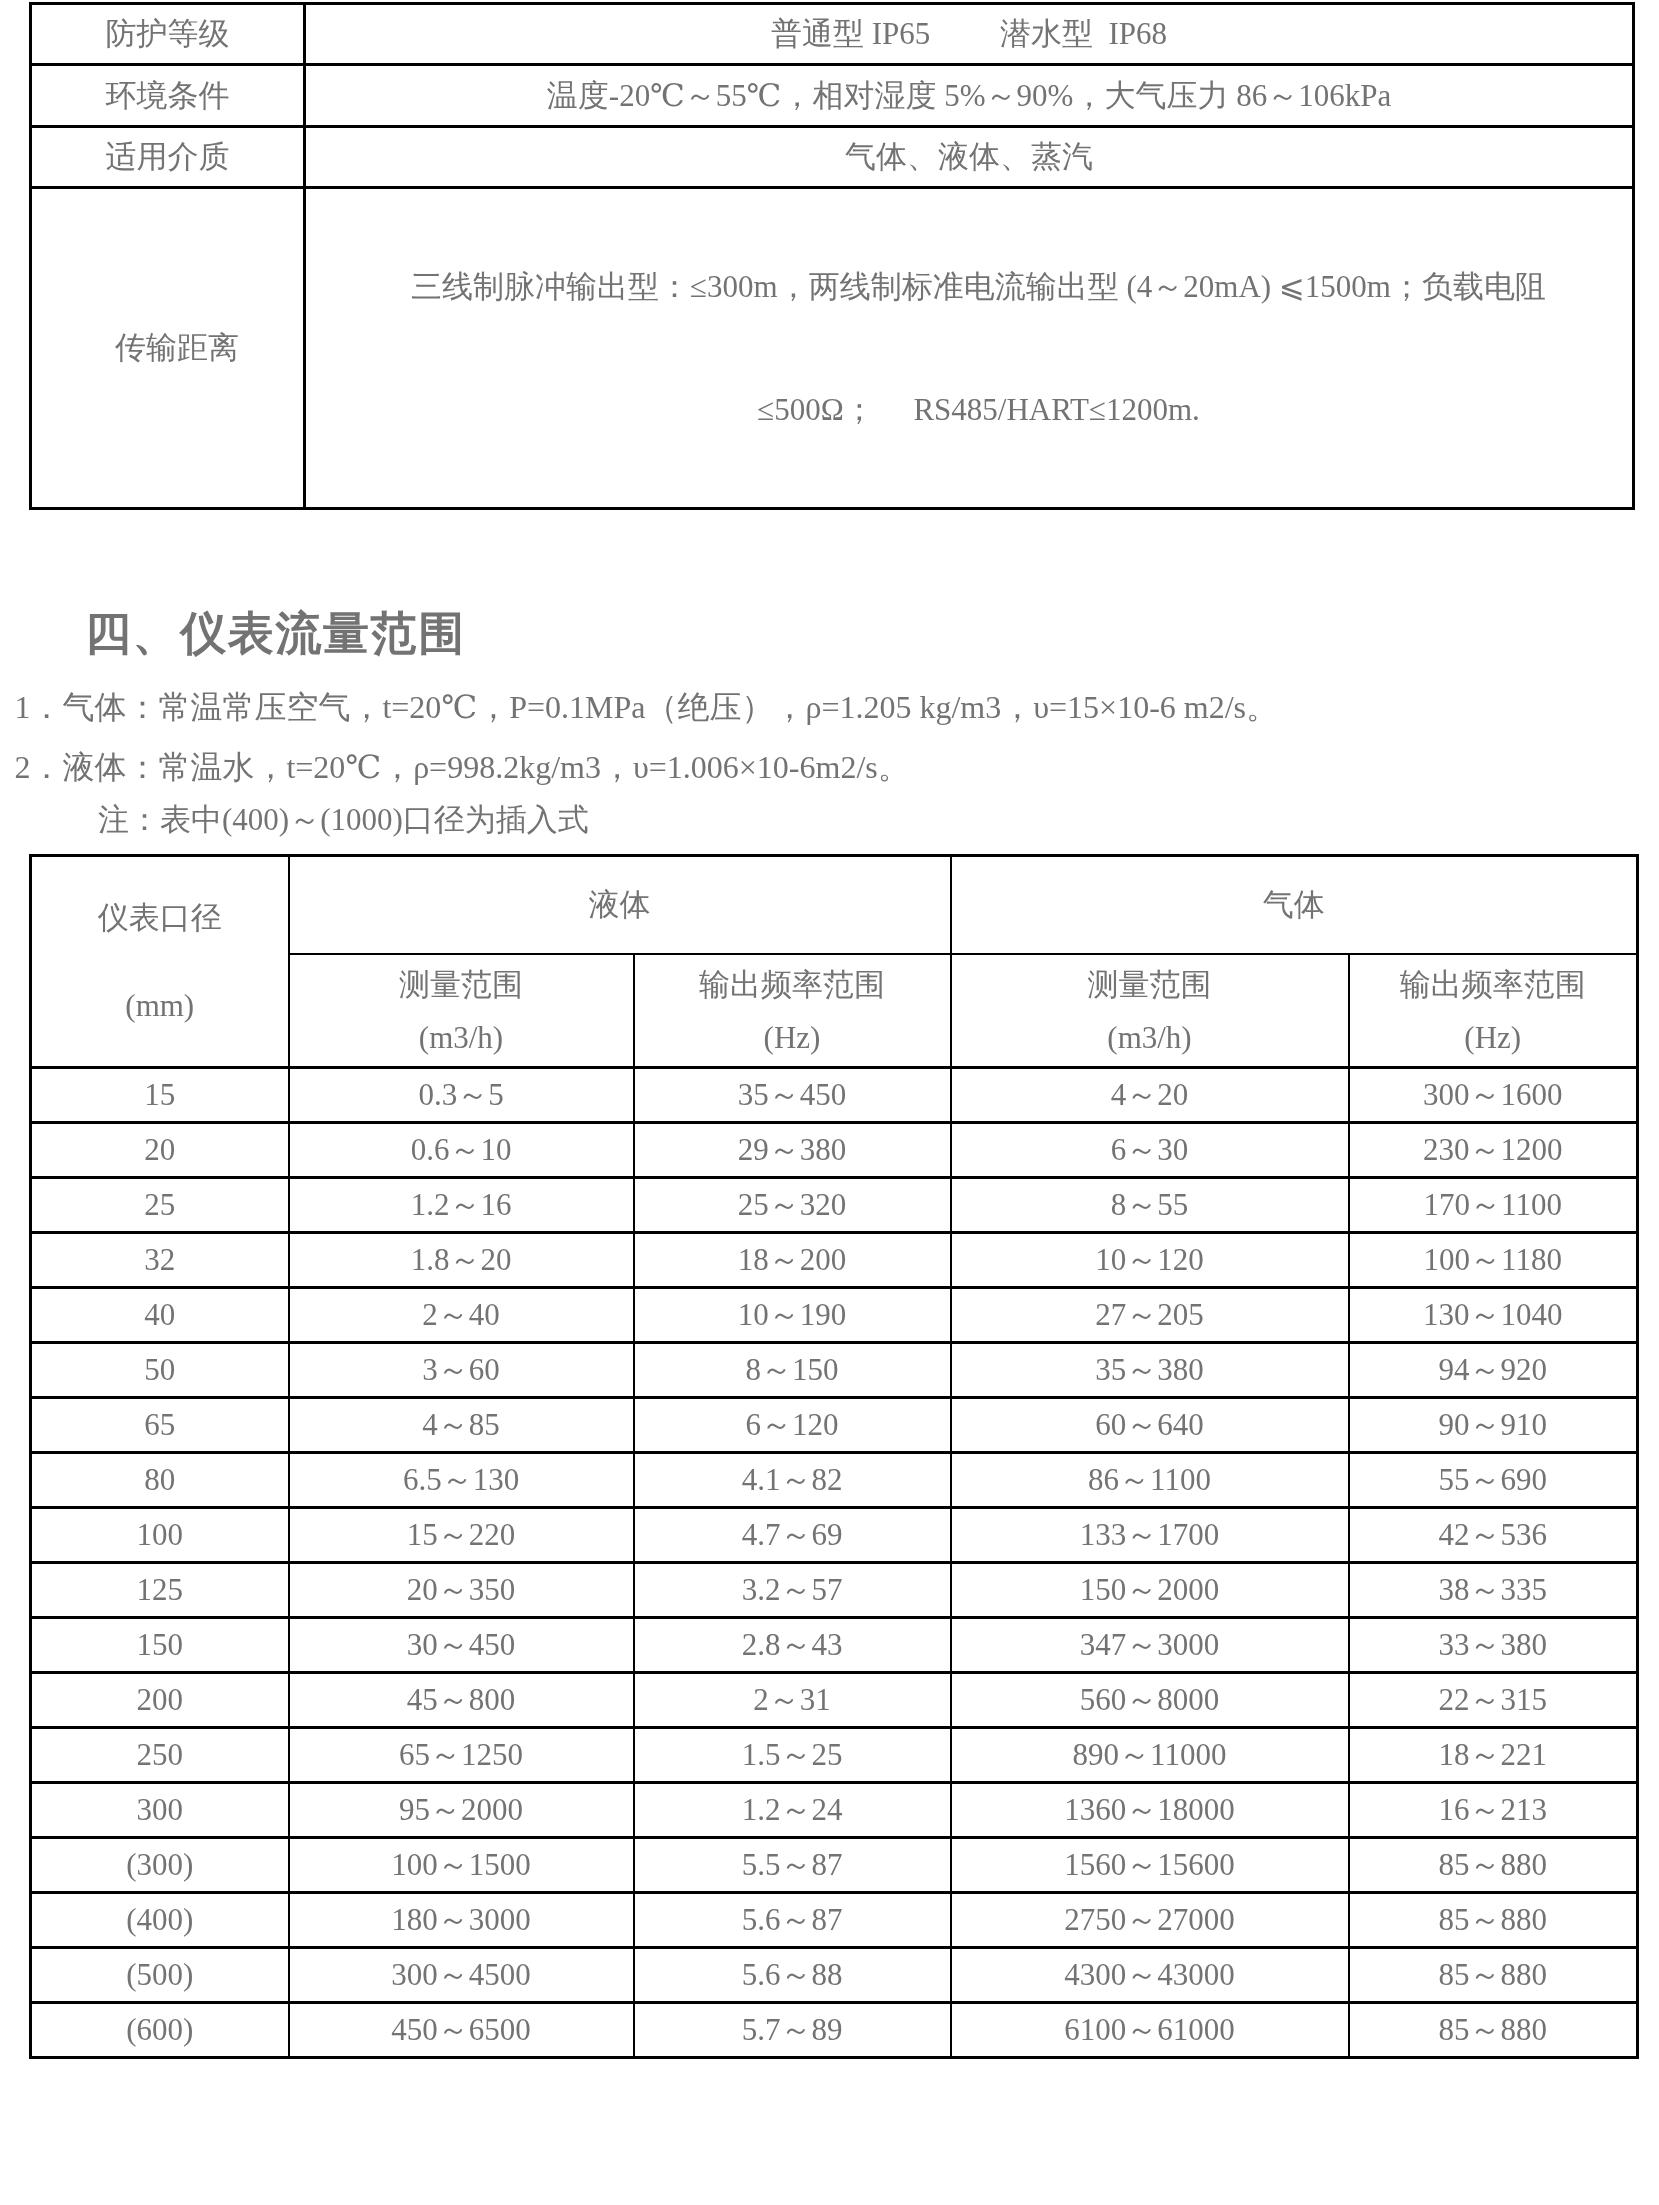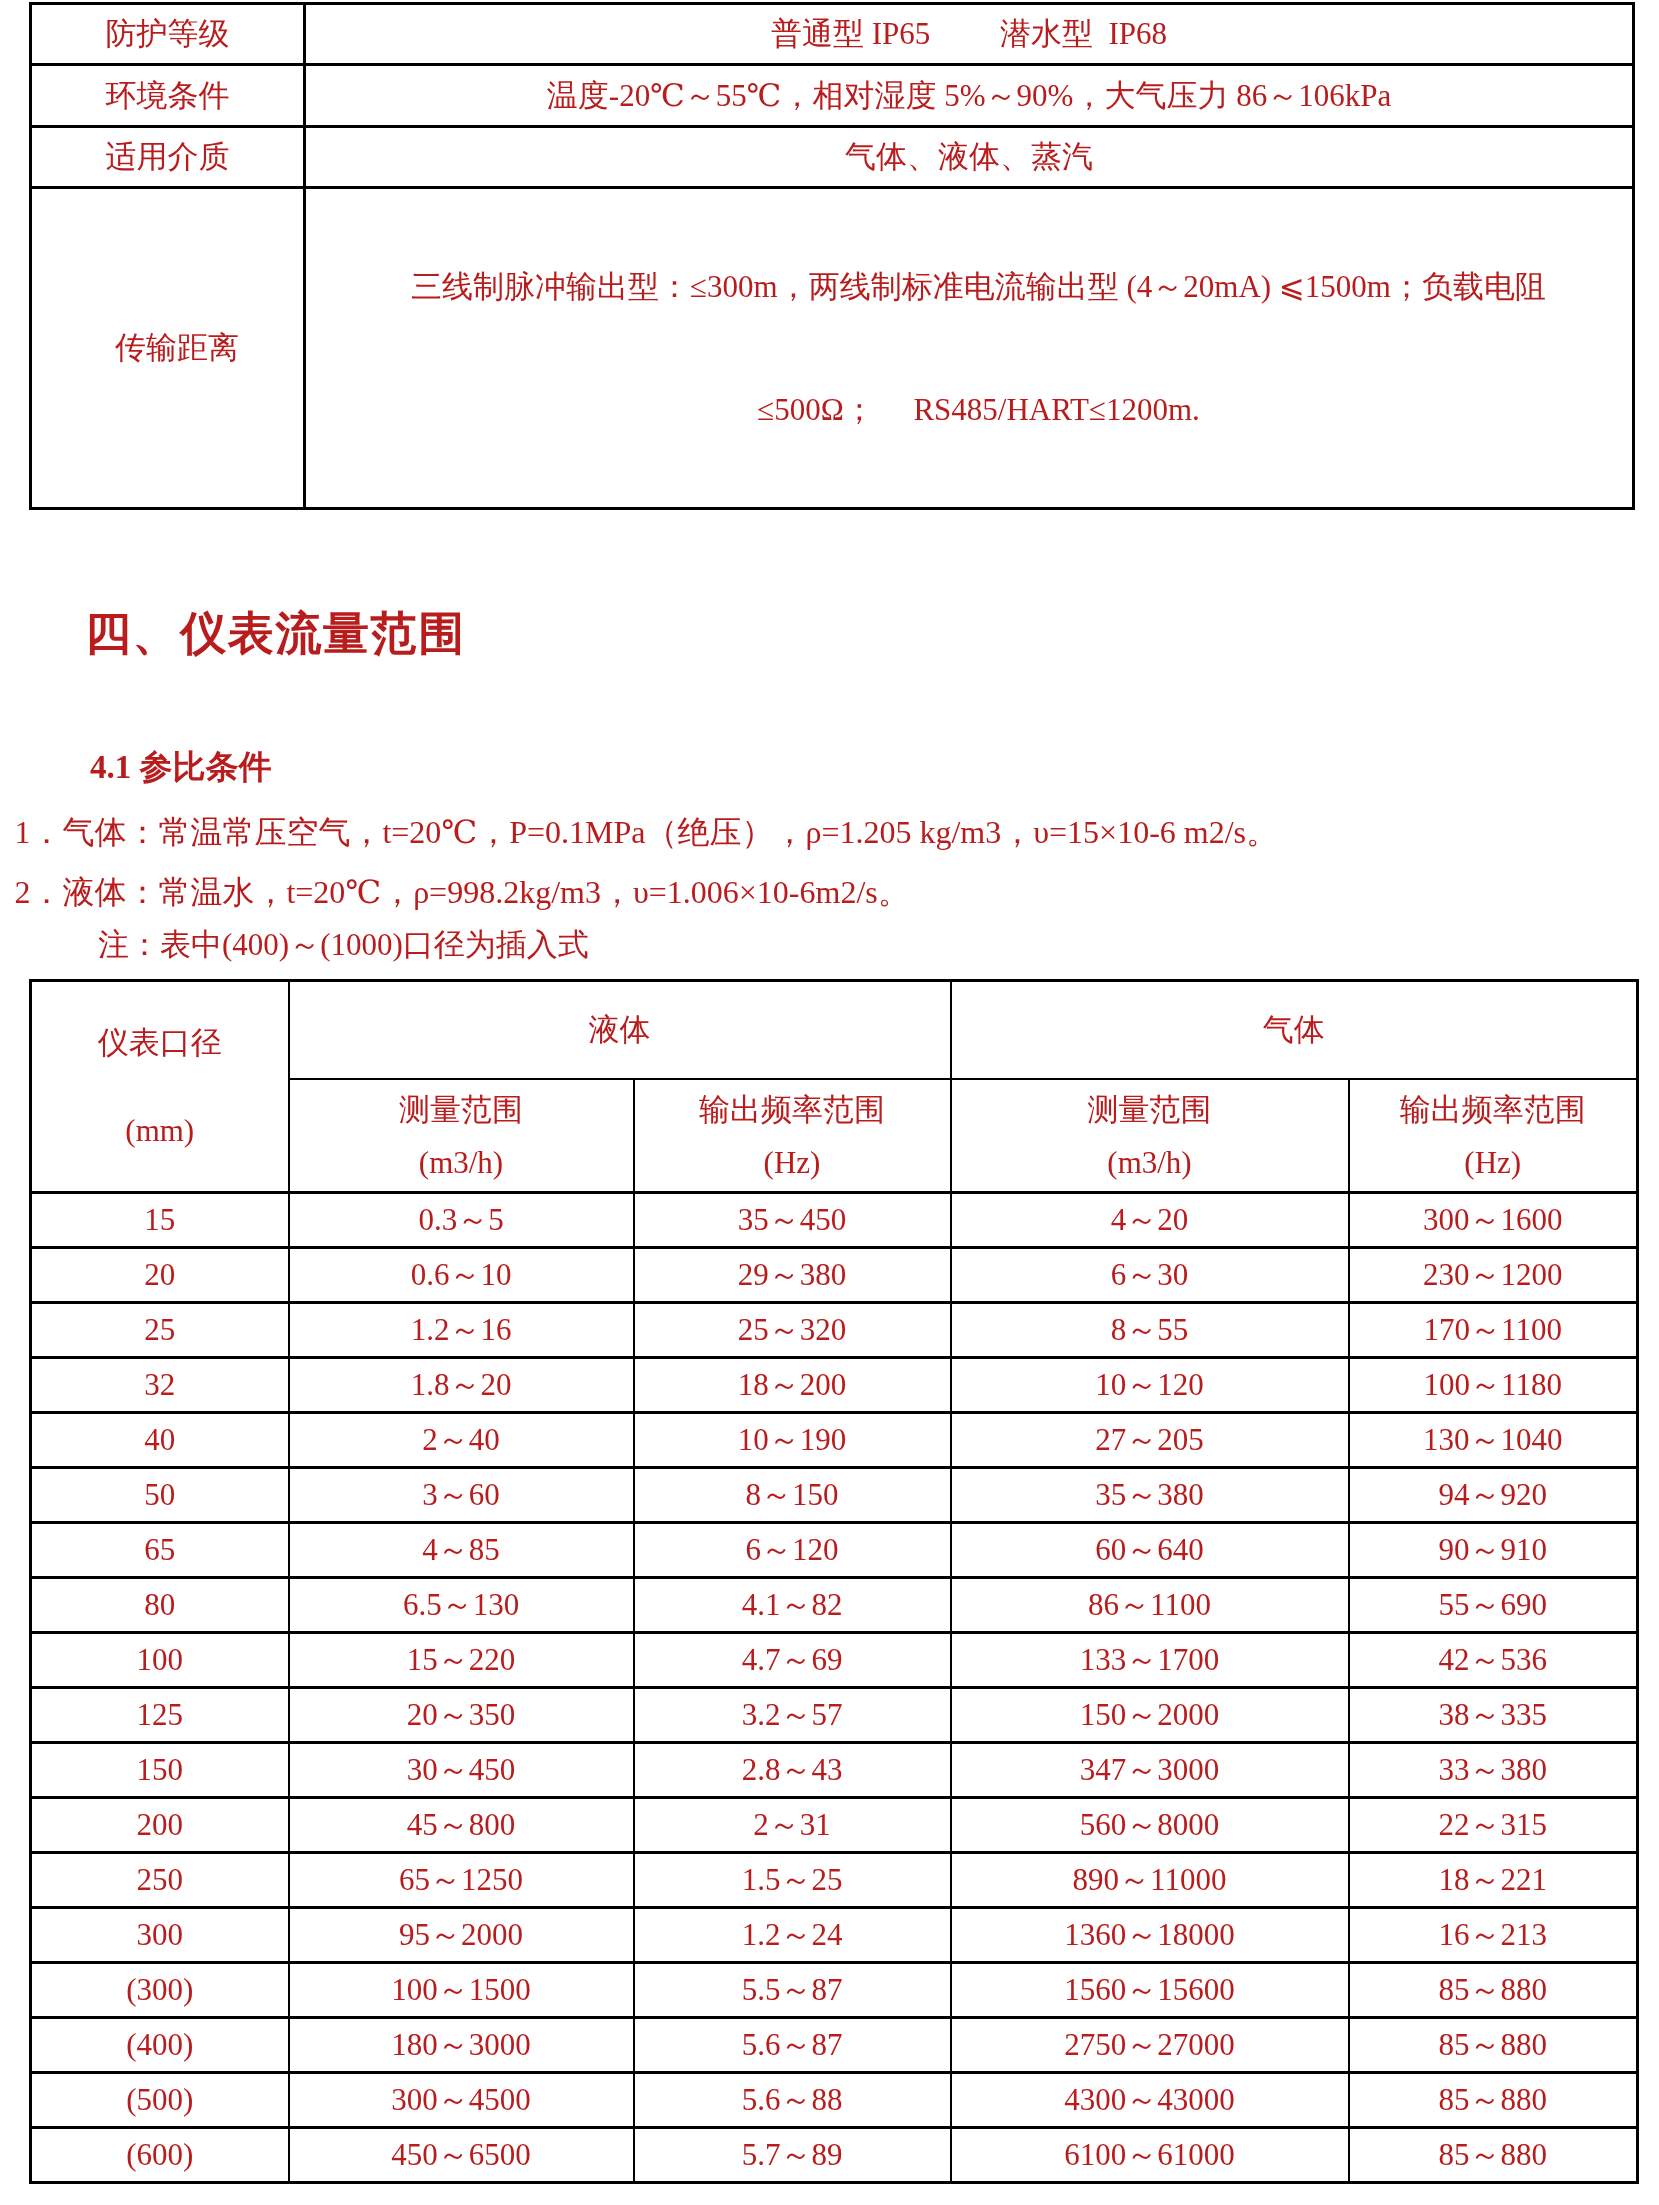--- a/index.html
+++ b/index.html
@@ -1,21 +1,21 @@
 <!DOCTYPE html>
 <html style="font-size:13px"><head>
 <meta charset="utf-8">
 <style>
   html,body { margin:0; padding:0; background:#888; }
   .page {
     position: relative;
     width: 1660px;
     height: 2205px;
     background: #ffffff;
-    color: #b91c1c;
+    color: #737373;
     font-family: "Liberation Serif", "DejaVu Serif", serif;
     overflow: hidden;
   }
   
   table.spec {
     border-collapse: collapse;
     table-layout: fixed;
     width: 1606px;
     margin: 2.4px 0 0 29px;
   }
@@ -111,21 +111,20 @@
         <td class="two-line">
           <div>三线制脉冲输出型：≤300m，两线制标准电流输出型 (4～20mA) ⩽1500m；负载电阻</div>
           <div>≤500Ω；　 RS485/HART≤1200m.</div>
         </td>
       </tr>
     </tbody>
   </table>
 
   <div class="h1">四、仪表流量范围</div>
 
-  <div class="h2">4.1 参比条件</div>
   <div class="list-item">1．气体：常温常压空气，t=20℃，P=0.1MPa（绝压），ρ=1.205 kg/m3，υ=15×10-6 m2/s。</div>
   <div class="list-item">2．液体：常温水，t=20℃，ρ=998.2kg/m3，υ=1.006×10-6m2/s。</div>
 
   <div class="note">注：表中(400)～(1000)口径为插入式</div>
 
   <table class="flow">
     <colgroup>
       <col class="c1">
         <col class="c2">
         <col class="c3">

